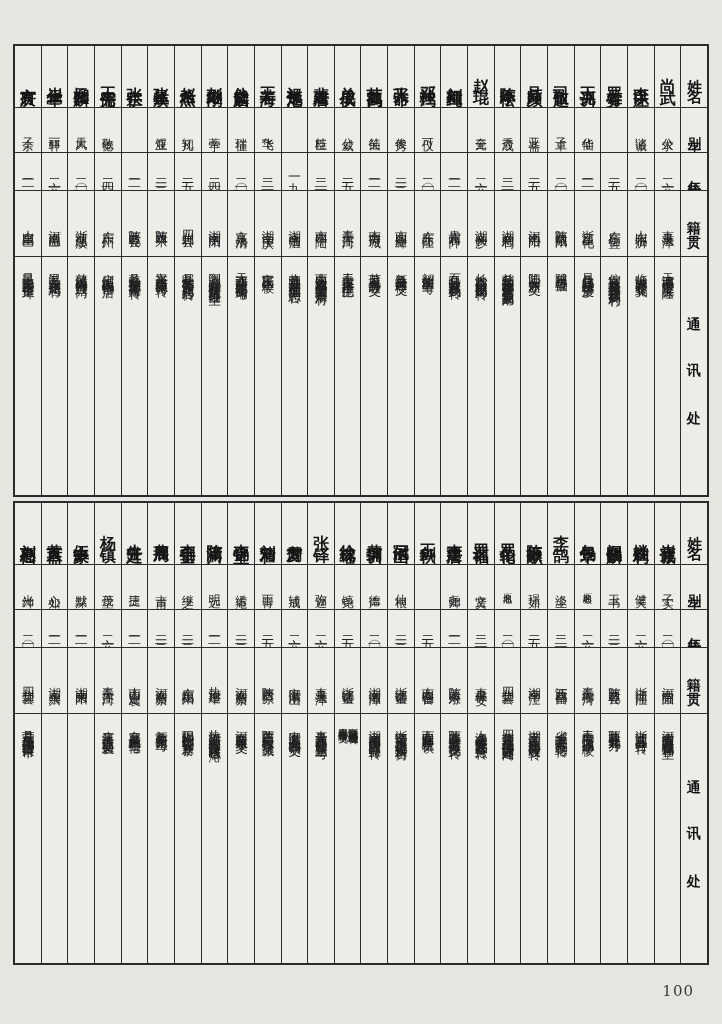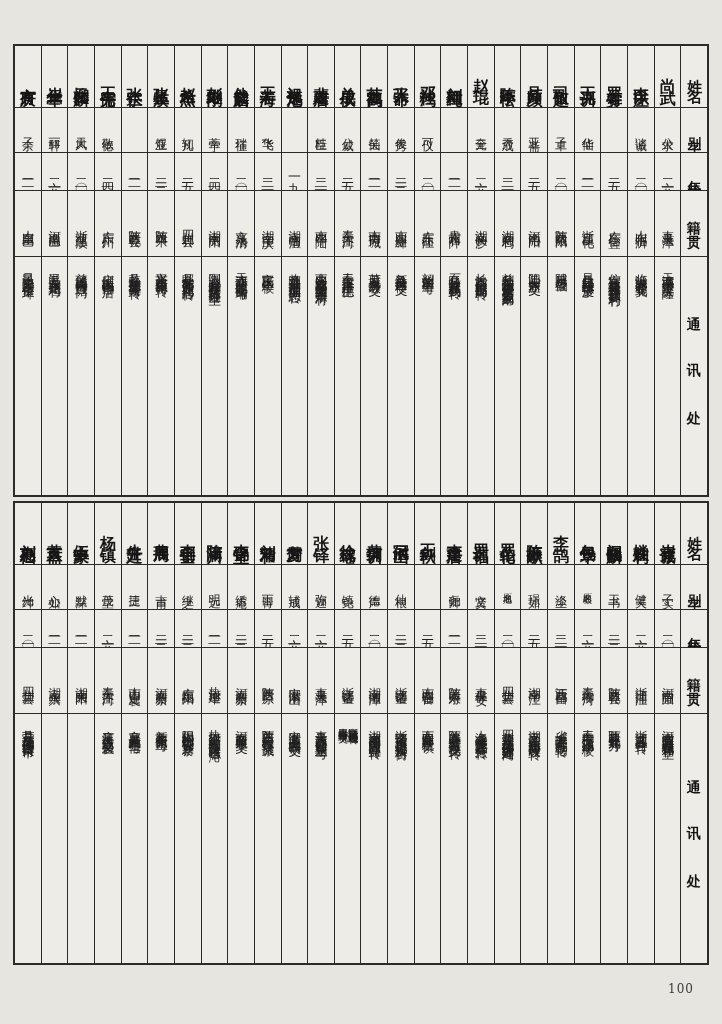--- a/index.html
+++ b/index.html
@@ -45,21 +45,21 @@
   
   .header-col .v{font-weight:bold;color:#141414;}
   .hdr-name .v{font-size:15px;letter-spacing:10px;}
   .hdr-alias .v{font-size:13.5px;letter-spacing:5px;}
   .hdr-age .v{font-size:13.5px;letter-spacing:3px;}
   .hdr-native .v{font-size:14px;letter-spacing:14px;}
   .hdr-addr{align-items:center;padding-top:0;}
   .hdr-addr .v{font-size:14px;letter-spacing:48px;}
   .page-number{
     position:absolute;right:28px;top:982px;
-    font-family:"DejaVu Serif",serif;font-size:12px;color:#3a3a3a;letter-spacing:1px;
+    font-family:"DejaVu Serif",serif;font-size:15px;color:#3a3a3a;letter-spacing:1px;
   }
 </style>
 </head>
 <body>
 
 <div class="page">
   <div class="grid top" id="table-top">
       <div class="col header-col">
         <div class="cell h-name hdr-name">
           <div class="v">姓名</div>

